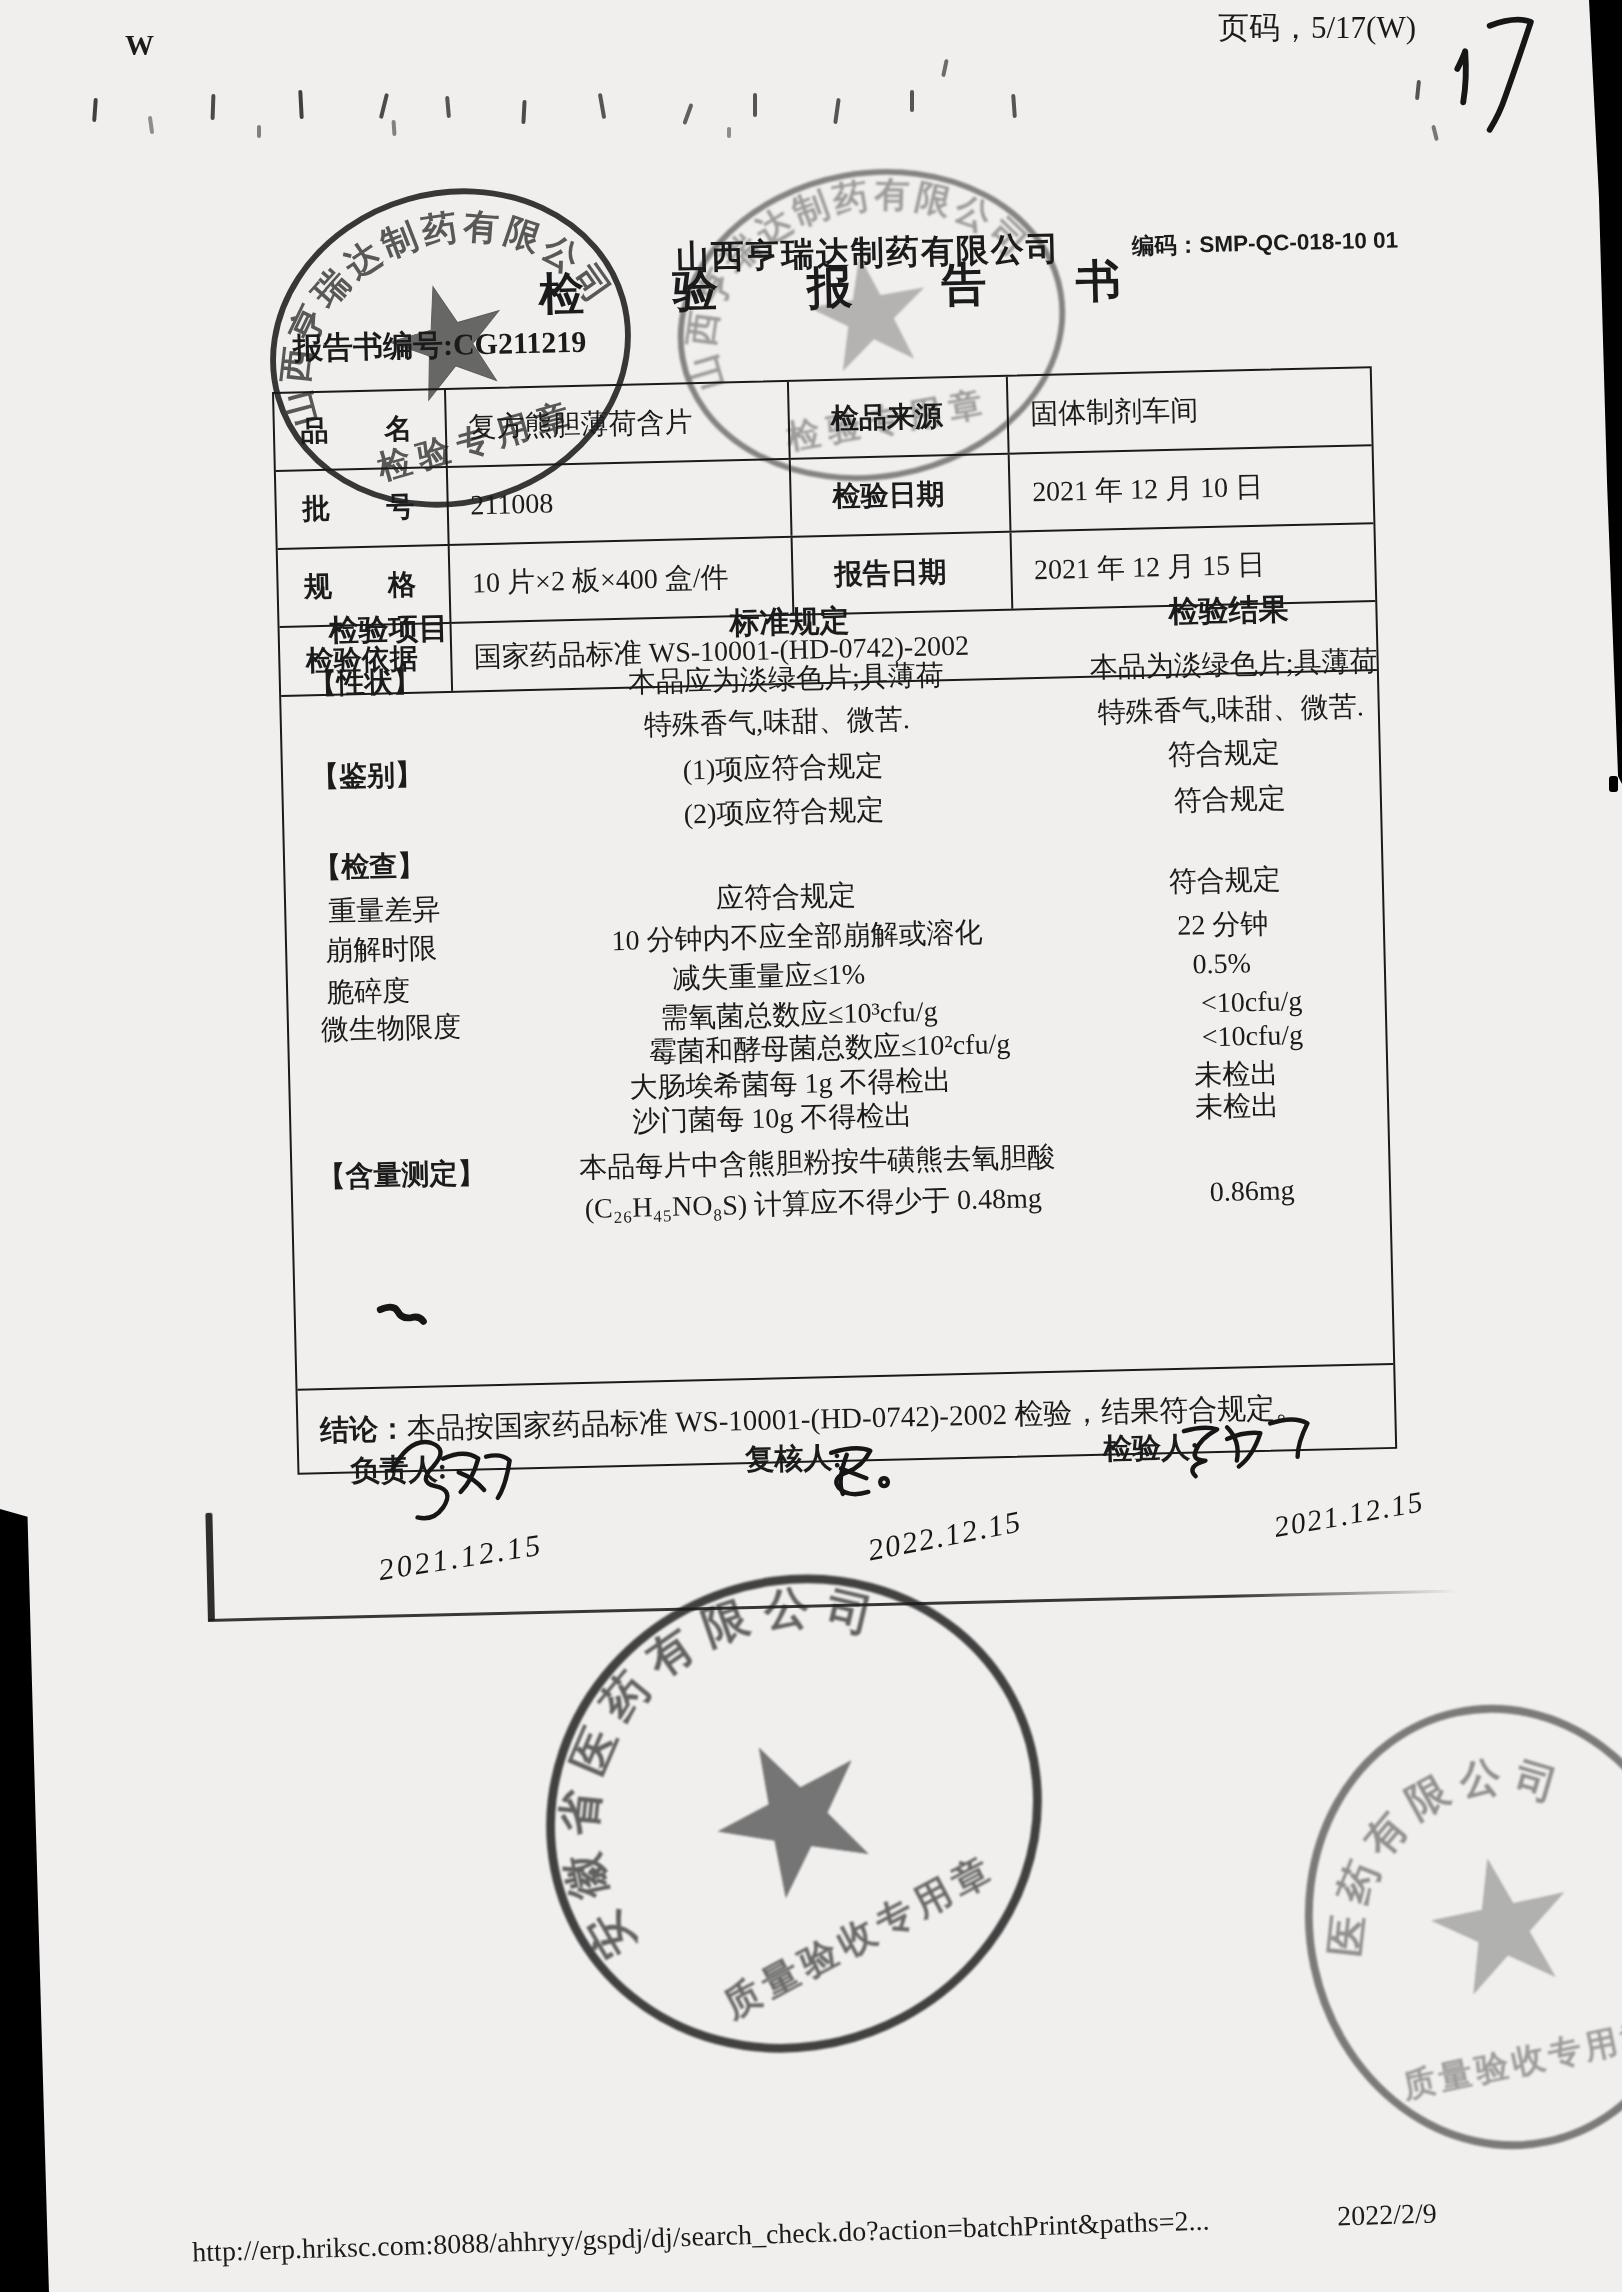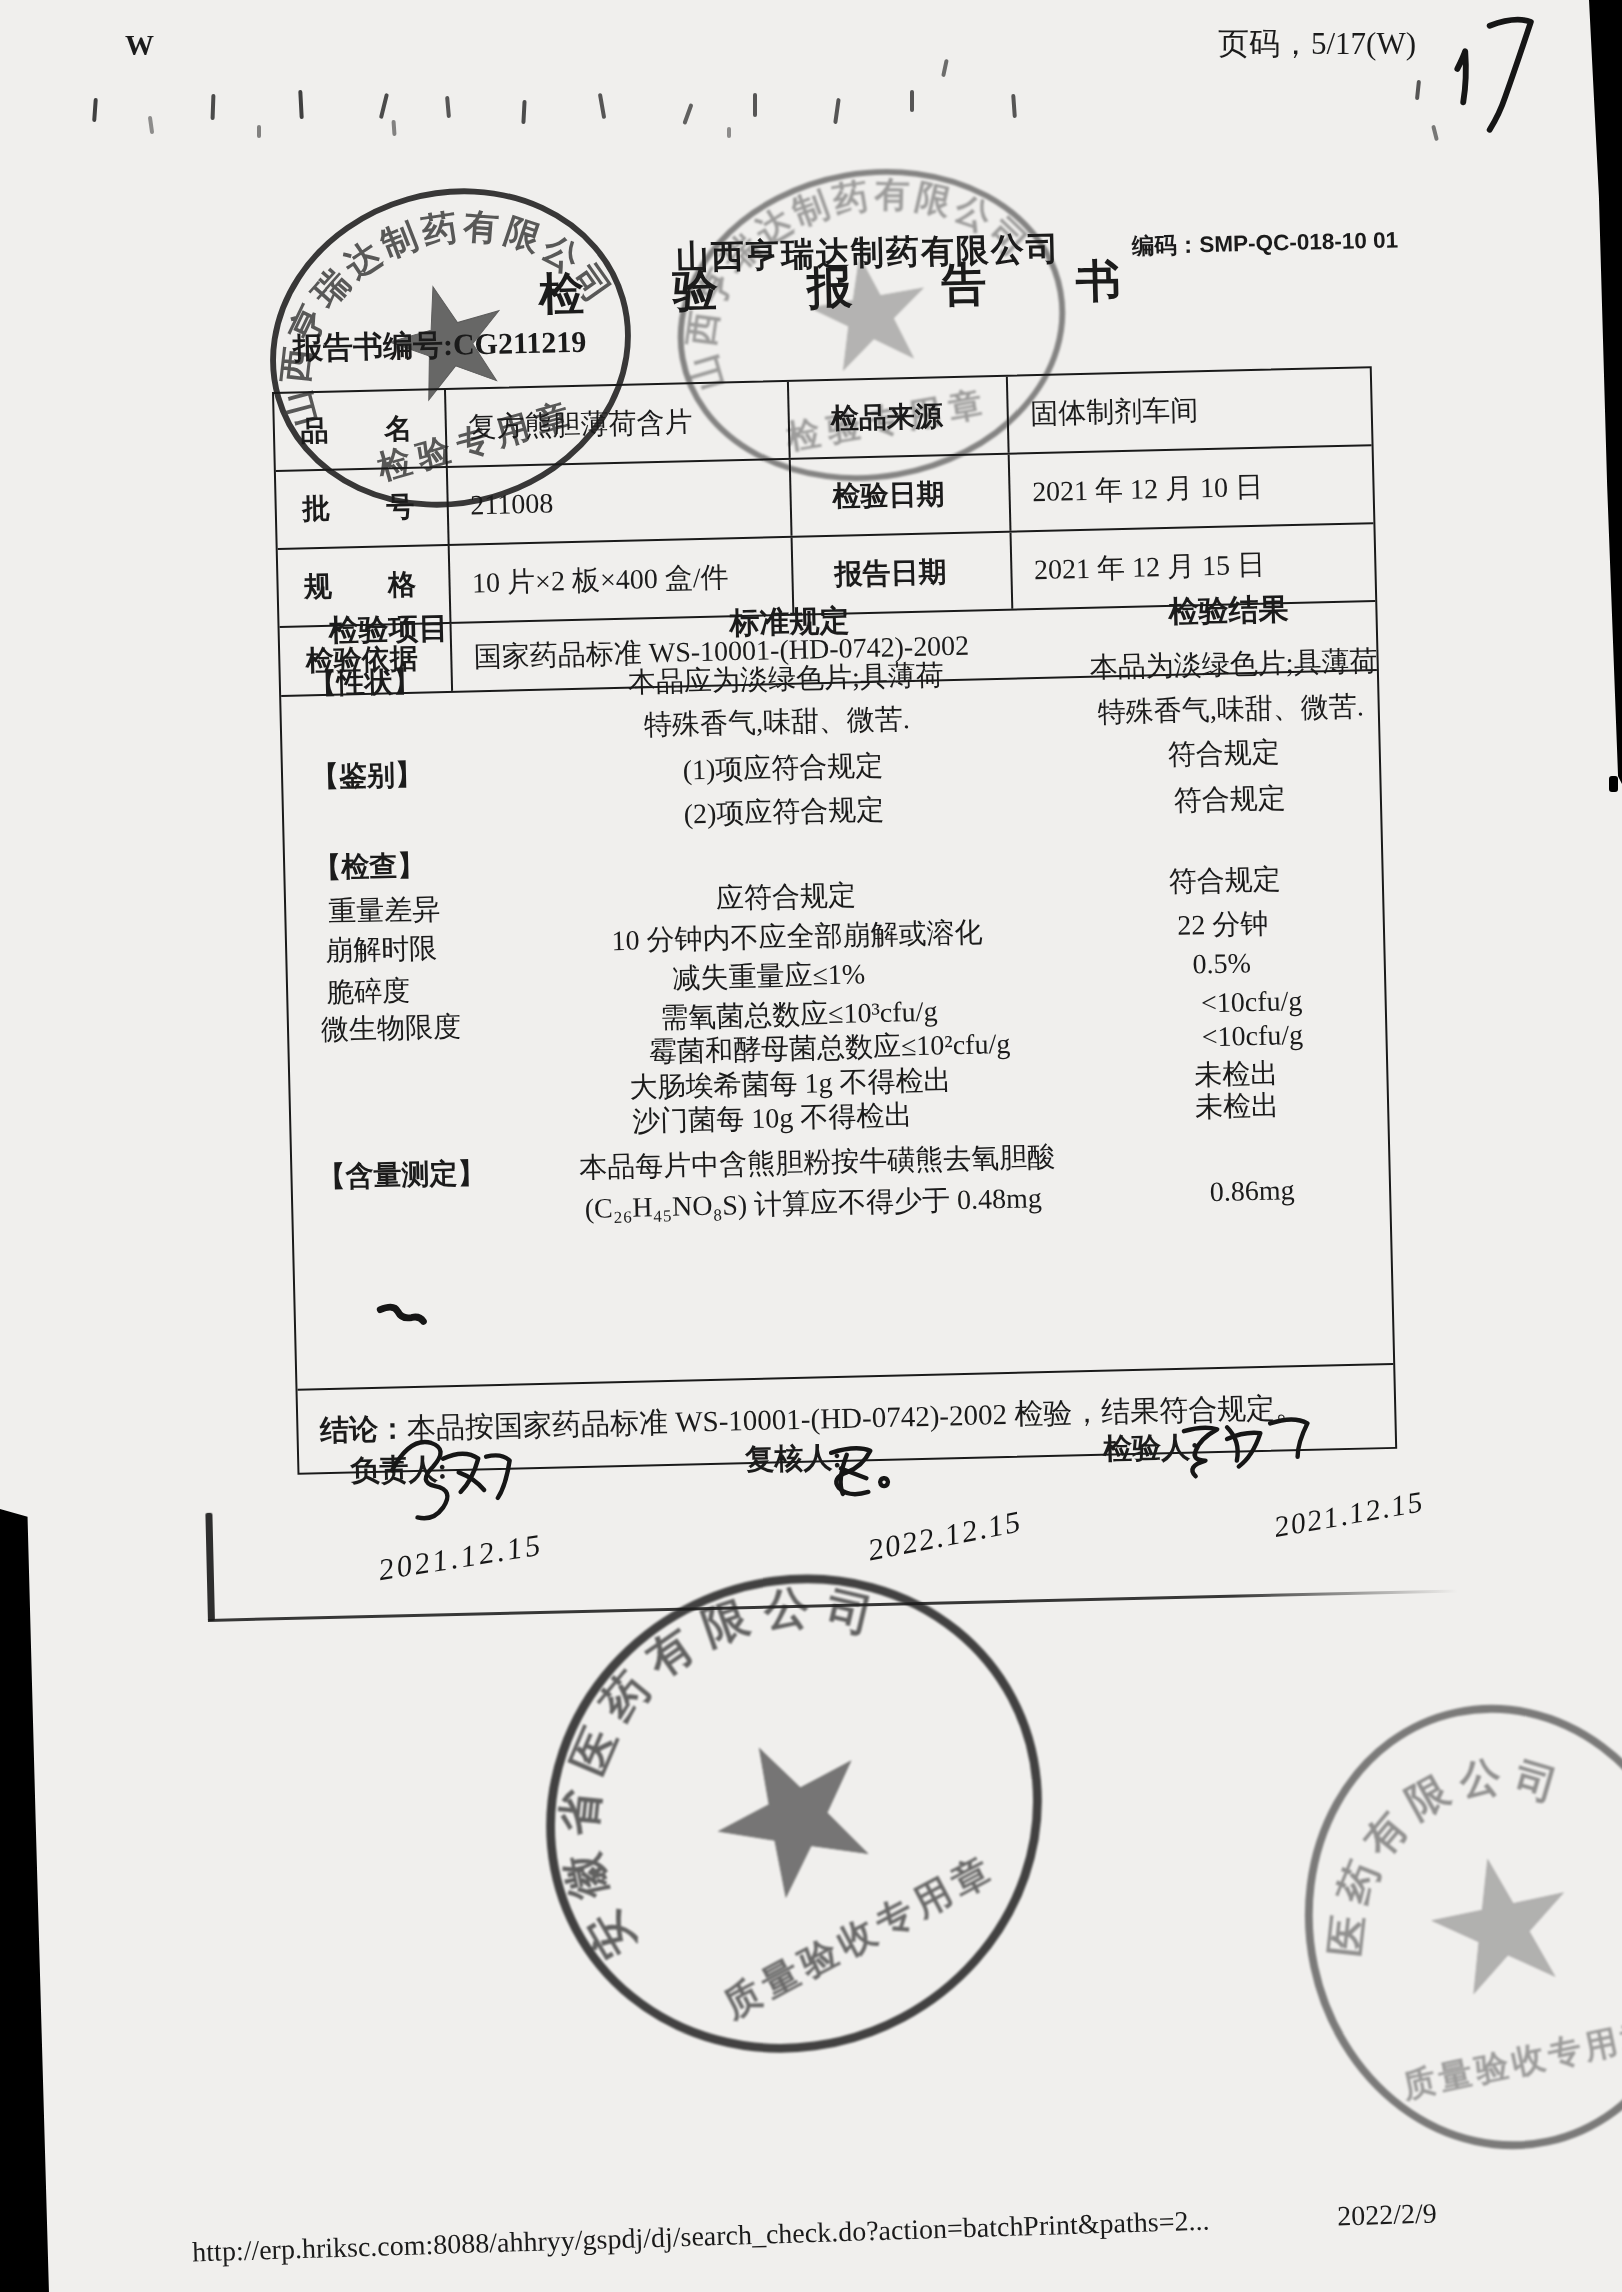--- a/index.html
+++ b/index.html
@@ -23,21 +23,21 @@
   
   .stamp{position:absolute;pointer-events:none}
   
   .tick{position:absolute;width:3.9px;background:#141414;border-radius:2px}
   .noselect{user-select:none}
 </style>
 </head>
 <body class="noselect">
 
 <div class="abs" style="left:125px;top:29px;font-size:29px;font-weight:700">W</div>
-<div class="abs" style="left:1218px;top:23px;font-size:31px">页码，5/17(W)</div>
+<div class="abs" style="left:1218px;top:7px;font-size:31px">页码，5/17(W)</div>
 
 <div>
   <div class="tick" style="left:93px;top:98px;height:23.5px;opacity:.8;transform:rotate(4deg)"></div>
   <div class="tick" style="left:149px;top:116px;height:17.6px;opacity:.45;transform:rotate(-8deg)"></div>
   <div class="tick" style="left:211px;top:94px;height:25.5px;opacity:.75;transform:rotate(2deg)"></div>
   <div class="tick" style="left:257px;top:125px;height:12.7px;opacity:.5"></div>
   <div class="tick" style="left:299px;top:90px;height:29px;opacity:.8;transform:rotate(-3deg)"></div>
   <div class="tick" style="left:382px;top:93px;height:25.5px;opacity:.75;transform:rotate(14deg)"></div>
   <div class="tick" style="left:392px;top:120px;height:15.7px;opacity:.5;transform:rotate(-4deg)"></div>
   <div class="tick" style="left:446px;top:96px;height:21.6px;opacity:.7;transform:rotate(-5deg)"></div>

